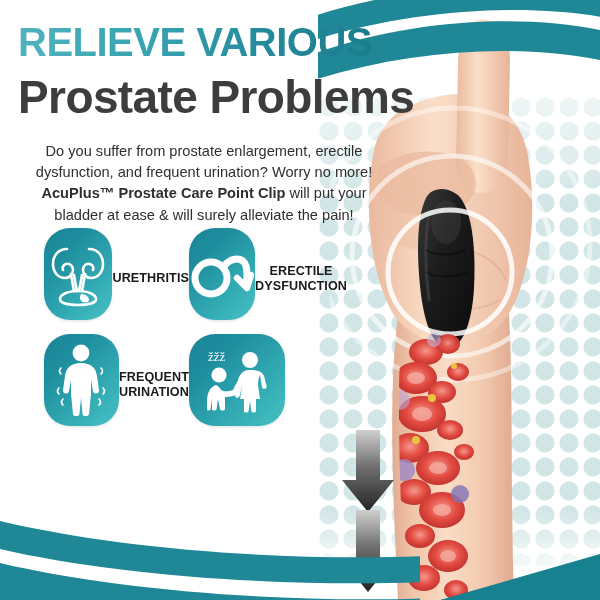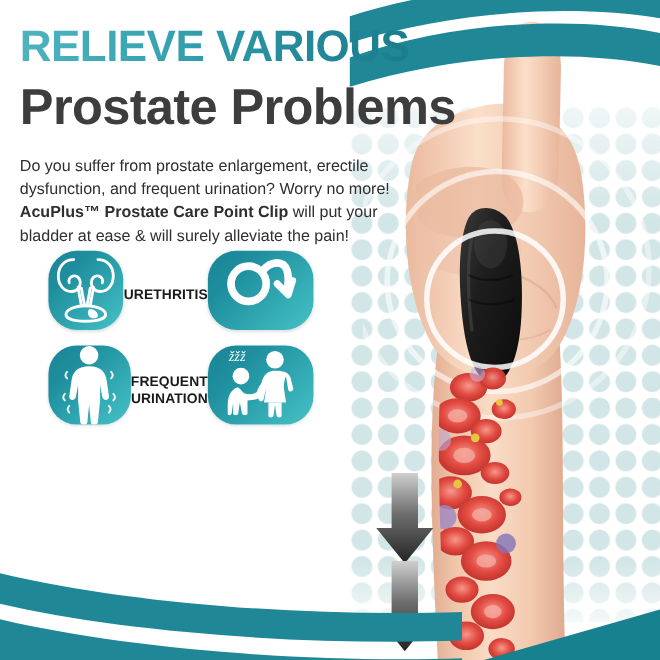--- a/index.html
+++ b/index.html
@@ -39,35 +39,34 @@
     color:transparent;-webkit-text-fill-color:transparent;
     white-space:nowrap;
   }
   .subhead{
     position:absolute;left:18px;top:74px;z-index:8;
     font-size:46px;font-weight:700;color:#3d3d3d;letter-spacing:-0.6px;line-height:1;
     white-space:nowrap;
   }
   .body-copy{
     position:absolute;left:18px;top:126px;width:372px;z-index:8;
-    font-size:14.6px;line-height:1.47;color:#2f2f2f;
+    font-size:14.6px;line-height:1.47;color:#2f2f2f;text-align:center;
   }
   .body-copy b{font-weight:700;}
 
   
   .icon-grid{position:absolute;left:44px;top:228px;width:290px;z-index:8;}
   .icon-row{display:flex;}
   .icon-row + .icon-row{margin-top:14px;}
   .icon-cell{width:145px;display:flex;align-items:center;}
   .icon-box{
-    width:96px;height:72px;border-radius:26px;
+    width:96px;height:92px;border-radius:26px;
     background:linear-gradient(135deg,#1a8597 0%,#1e8e9e 28%,#35aeb6 72%,#47c0c4 100%);
-    display:flex;align-items:flex-start;justify-content:center;
+    display:flex;align-items:center;justify-content:center;
     box-shadow:0 1px 3px rgba(0,0,0,.12);
-    font-style:italic;
   }
   .icon-box svg{display:block;}
   .icon-label{
     margin-top:9px;text-align:center;
     font-size:12.6px;font-weight:700;color:#1a1a1a;line-height:1.18;
     letter-spacing:.1px;text-transform:uppercase;
   }
 </style>
 </head>
 <body>
@@ -219,20 +218,21 @@
       </div>
 
       <div class="icon-cell">
         <div class="icon-box">
           <svg width="66" height="52" viewBox="0 0 66 52" fill="none" stroke="#fff" stroke-width="7" stroke-linecap="round" stroke-linejoin="round">
             <circle cx="22" cy="30" r="16"></circle>
             <path d="M34 19 C43 8 54 9 57 18 C59 25 58 31 57 36"></path>
             <path d="M48 30 L58 40 L62 27" stroke-width="6.4"></path>
           </svg>
         </div>
+        <div class="icon-label">ERECTILE<br>DYSFUNCTION</div>
       </div>
 
     </div>
 
     <div class="icon-row">
 
       <div class="icon-cell">
         <div class="icon-box">
           <svg width="60" height="72" viewBox="0 0 60 72">
             <g fill="#fff">

